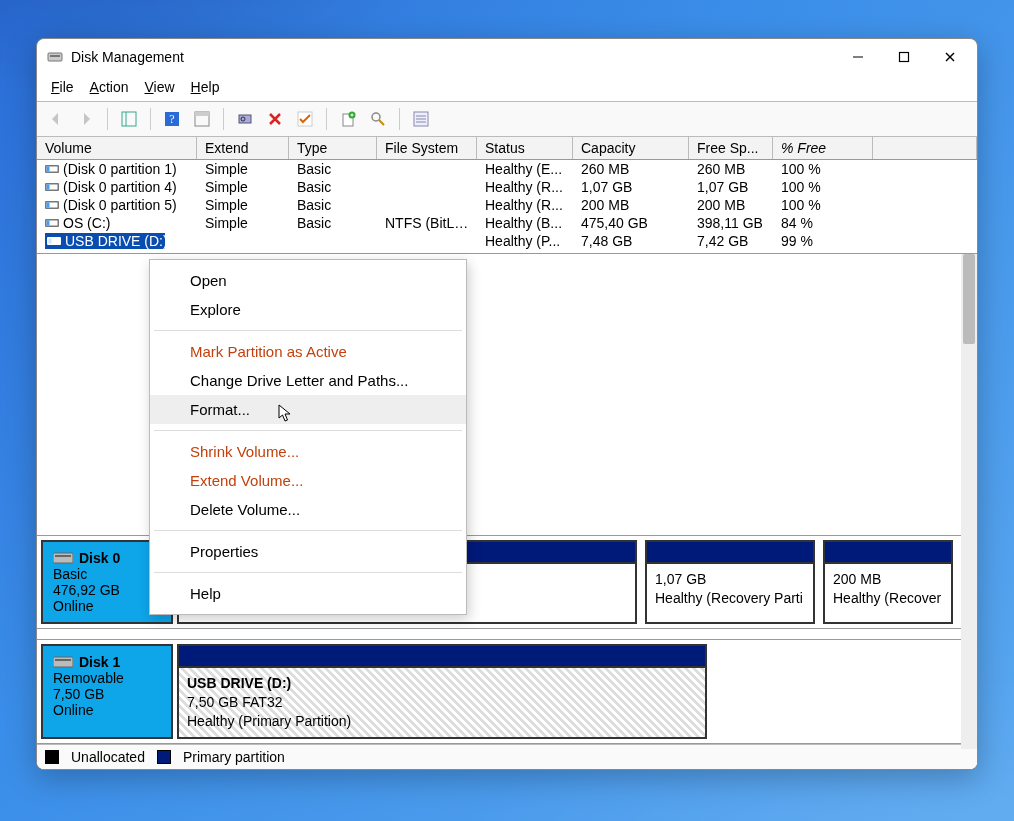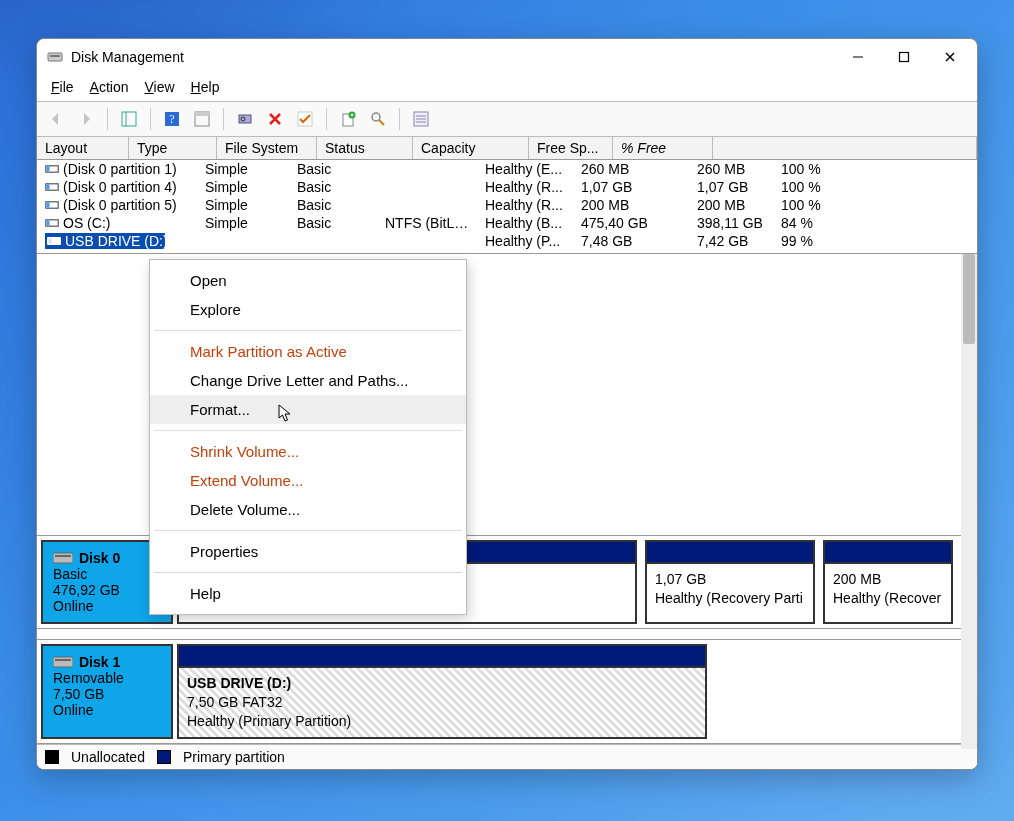--- a/index.html
+++ b/index.html
@@ -222,21 +222,22 @@
           <rect x="1" y="1" width="14" height="14" fill="#eef" stroke="#88a"></rect>
           <line x1="3" y1="5" x2="13" y2="5" stroke="#88a"></line>
           <line x1="3" y1="8" x2="13" y2="8" stroke="#88a"></line>
           <line x1="3" y1="11" x2="13" y2="11" stroke="#88a"></line>
         </svg>
       </div>
     </div>
 
   <div class="grid">
     <div class="ghead" id="ghead">
-        <div class="cell" style="width: 92px;">Layout</div>
+        <div class="cell" style="width: 160px;">Volume</div>
+        <div class="cell" style="width: 92px;">Extend</div>
         <div class="cell" style="width: 88px;">Type</div>
         <div class="cell" style="width: 100px;">File System</div>
         <div class="cell" style="width: 96px;">Status</div>
         <div class="cell" style="width: 116px;">Capacity</div>
         <div class="cell" style="width: 84px;">Free Sp...</div>
         <div class="cell" style="width: 100px; font-style: italic;">% Free</div>
         <div class="cell" style="flex: 1 1 0%;"></div>
       </div>
     <div id="gbody">
         <div class="grow">

